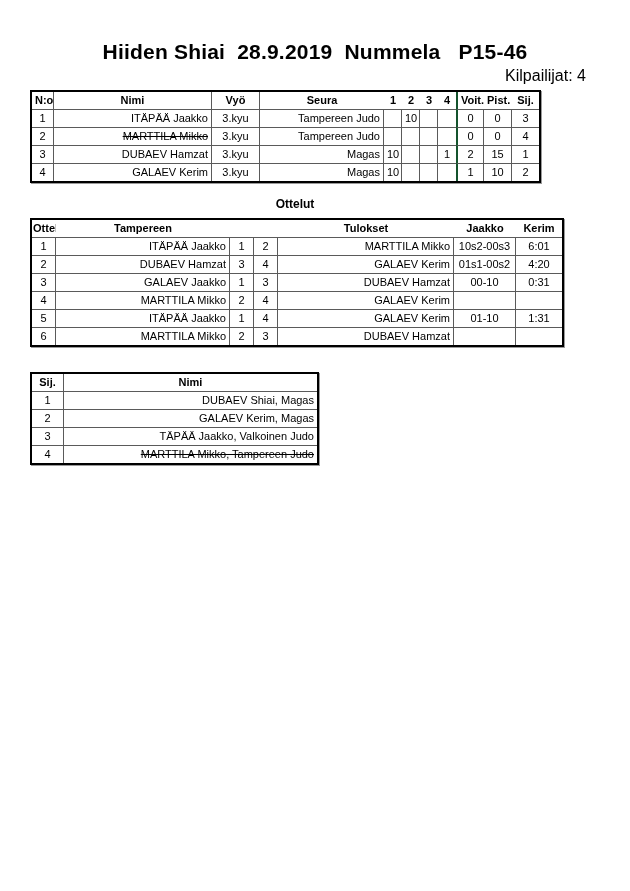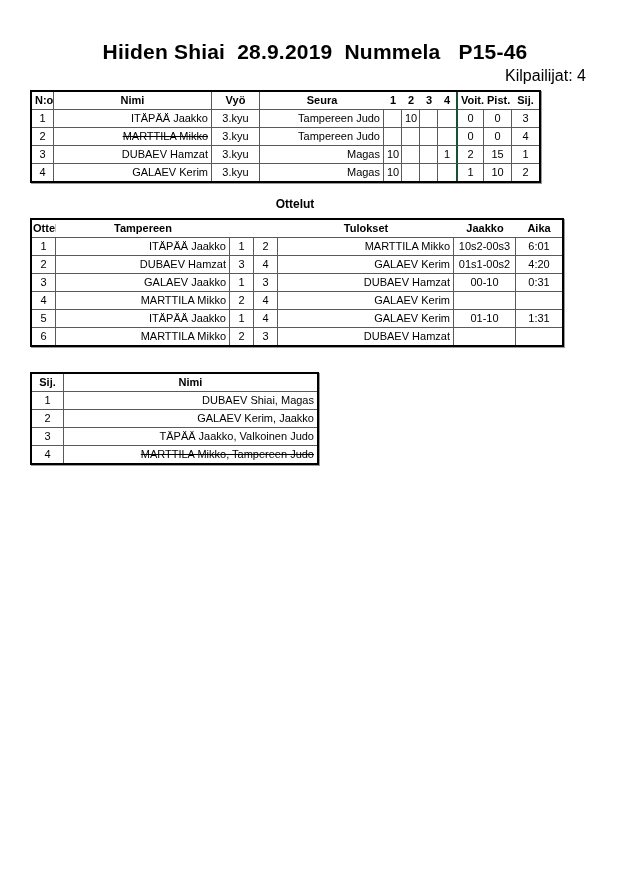--- a/index.html
+++ b/index.html
@@ -148,21 +148,21 @@
         <col style="width:46px">
     </colgroup>
     <thead>
       <tr>
         <th class="tl" style="padding:0 1px">Ottelu</th>
         <th>Tampereen</th>
         <th></th>
         <th></th>
         <th>Tulokset</th>
         <th>Jaakko</th>
-        <th>Aika</th>
+        <th>Kerim</th>
       </tr>
     </thead>
     <tbody>
         <tr>
           <td class="tc br">1</td>
           <td class="tl br">ITÄPÄÄ Jaakko</td>
           <td class="tc br">1</td>
           <td class="tc br">2</td>
           <td class="tl br">MARTTILA Mikko</td>
           <td class="tc br">10s2-00s3</td>
@@ -229,21 +229,21 @@
         <th>Nimi</th>
       </tr>
     </thead>
     <tbody>
         <tr>
           <td class="tc br">1</td>
           <td class="tl">DUBAEV Shiai, Magas</td>
         </tr>
         <tr>
           <td class="tc br">2</td>
-          <td class="tl">GALAEV Kerim, Jaakko</td>
+          <td class="tl">GALAEV Kerim, Magas</td>
         </tr>
         <tr>
           <td class="tc br">3</td>
           <td class="tl"> TÄPÄÄ Jaakko, Valkoinen Judo</td>
         </tr>
         <tr>
           <td class="tc br">4</td>
           <td class="tl struck">MARTTILA Mikko, Tampereen Judo</td>
         </tr>
       </tbody>

